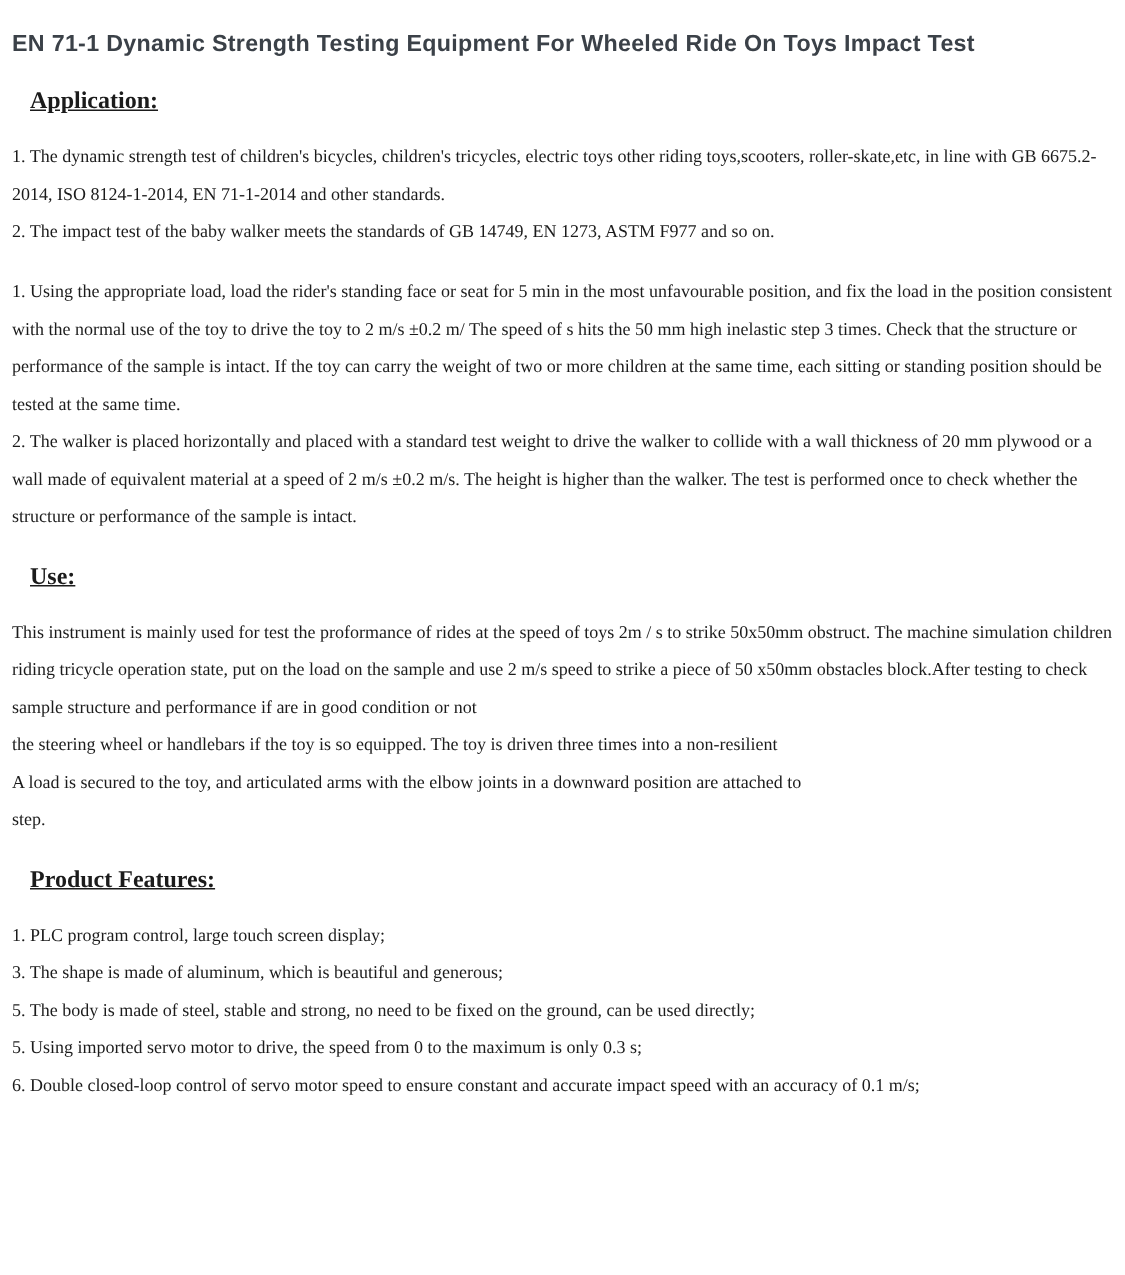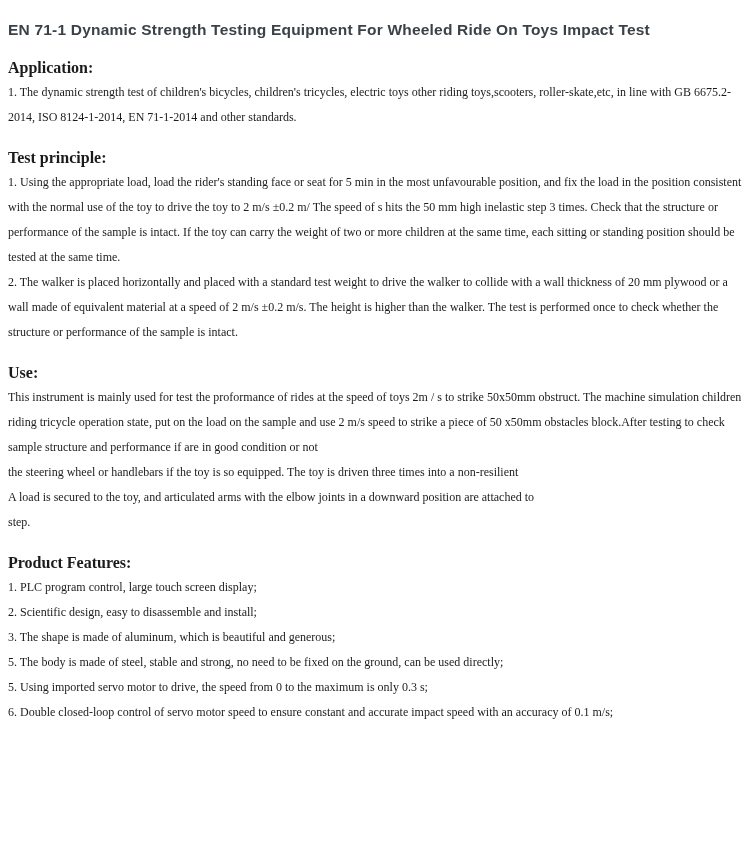--- a/index.html
+++ b/index.html
@@ -29,65 +29,65 @@
     color: var(--title-color);
     margin: 0 0 6px 0;
     line-height: 20px;
     letter-spacing: 0.2px;
   }
   .section { margin-top: 15px; }
   .section-heading {
     font-size: 16px;
     font-weight: 700;
     line-height: 25px;
-    margin: 0;
+    margin: 12px;
+    text-decoration: underline;
   }
   .para {
     font-size: 12px;
     line-height: 25px;
     margin: 0;
   }
 </style>
 </head>
 <body>
 
 <div class="page">
   <h1 class="doc-title">EN 71-1 Dynamic Strength Testing Equipment For Wheeled Ride On Toys Impact Test</h1>
 
   <main>
   <section class="section">
     <h2 class="section-heading">Application:</h2>
     <div>
           <p class="para">1. The dynamic strength test of children's bicycles, children's tricycles, electric toys other riding toys,scooters, roller-skate,etc, in line with GB 6675.2-2014, ISO 8124-1-2014, EN 71-1-2014 and other standards.</p>
+          <p class="para">2. The impact test of the baby walker meets the standards of GB 14749, EN 1273, ASTM F977 and so on.</p>
         </div>
   </section>
 
   <section class="section">
-    <h2 class="section-heading">Test principle:</h2>
     <div>
           <p class="para">1. Using the appropriate load, load the rider's standing face or seat for 5 min in the most unfavourable position, and fix the load in the position consistent with the normal use of the toy to drive the toy to 2 m/s ±0.2 m/ The speed of s hits the 50 mm high inelastic step 3 times. Check that the structure or performance of the sample is intact. If the toy can carry the weight of two or more children at the same time, each sitting or standing position should be tested at the same time.</p>
           <p class="para">2. The walker is placed horizontally and placed with a standard test weight to drive the walker to collide with a wall thickness of 20 mm plywood or a wall made of equivalent material at a speed of 2 m/s ±0.2 m/s. The height is higher than the walker. The test is performed once to check whether the structure or performance of the sample is intact.</p>
         </div>
   </section>
 
   <section class="section">
     <h2 class="section-heading">Use:</h2>
     <div>
           <p class="para">This instrument is mainly used for test the proformance of rides at the speed of toys 2m / s to strike 50x50mm obstruct. The machine simulation children riding tricycle operation state, put on the load on the sample and use 2 m/s speed to strike a piece of 50 x50mm obstacles block.After testing to check sample structure and performance if are in good condition or not</p>
           <p class="para">the steering wheel or handlebars if the toy is so equipped. The toy is driven three times into a non-resilient</p>
           <p class="para">A load is secured to the toy, and articulated arms with the elbow joints in a downward position are attached to</p>
           <p class="para">step.</p>
         </div>
   </section>
 
   <section class="section">
     <h2 class="section-heading">Product Features:</h2>
     <div>
           <p class="para">1. PLC program control, large touch screen display;</p>
-          <p class="para">2. Scientific design, easy to disassemble and install;</p>
           <p class="para">3. The shape is made of aluminum, which is beautiful and generous;</p>
           <p class="para">5. The body is made of steel, stable and strong, no need to be fixed on the ground, can be used directly;</p>
           <p class="para">5. Using imported servo motor to drive, the speed from 0 to the maximum is only 0.3 s;</p>
           <p class="para">6. Double closed-loop control of servo motor speed to ensure constant and accurate impact speed with an accuracy of 0.1 m/s;</p>
         </div>
   </section>
 </main>
 </div>
 
 </body></html>

